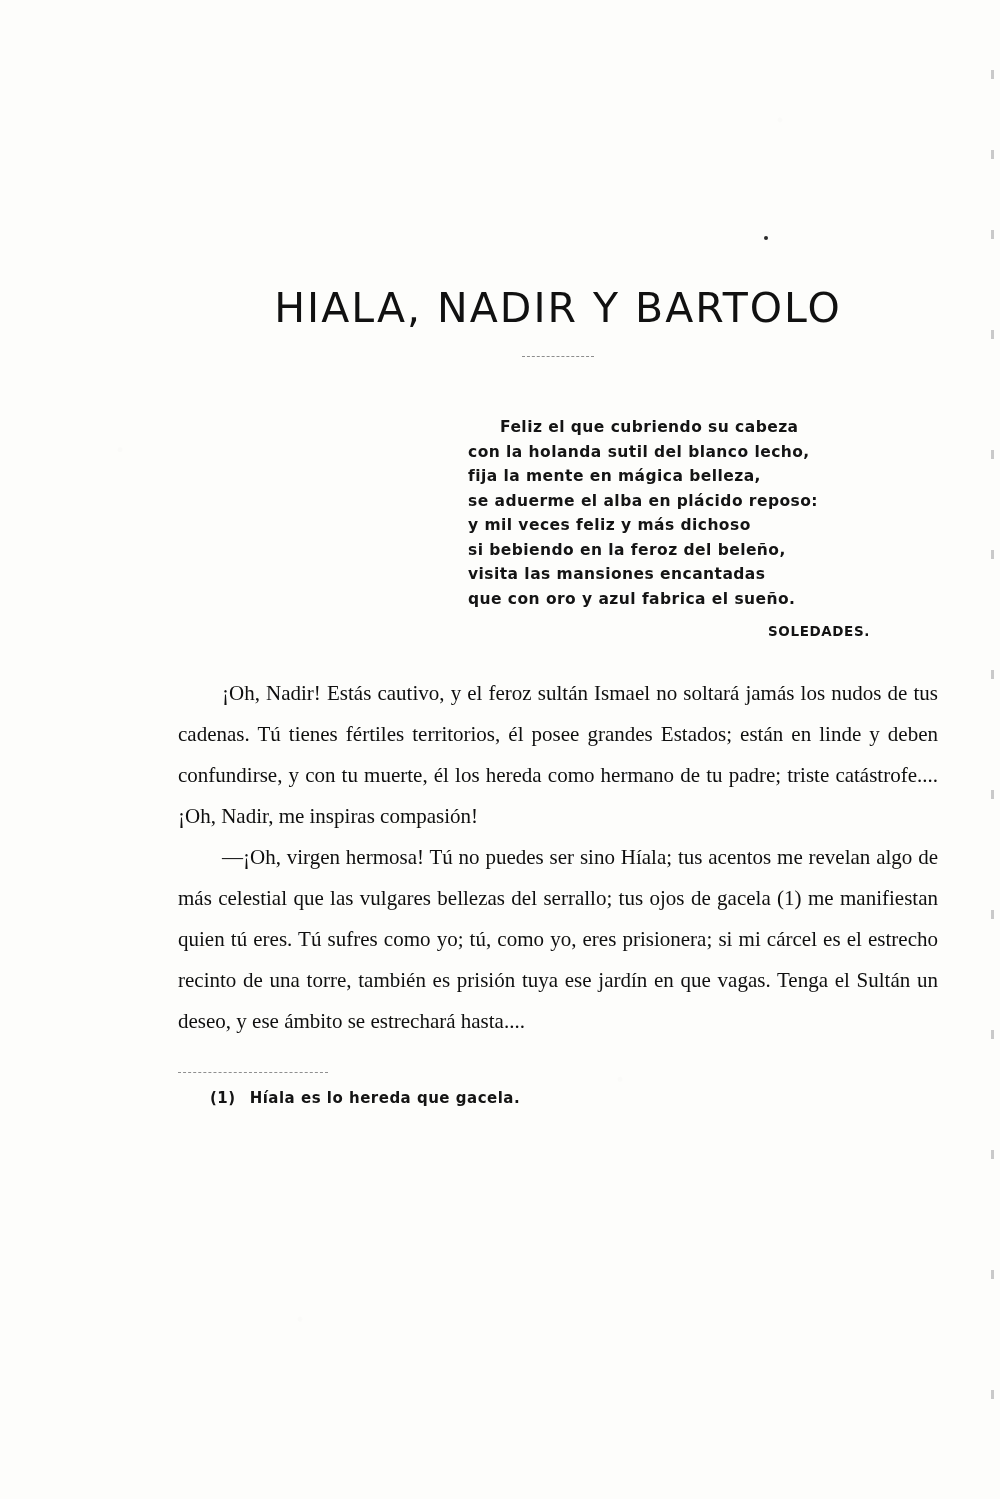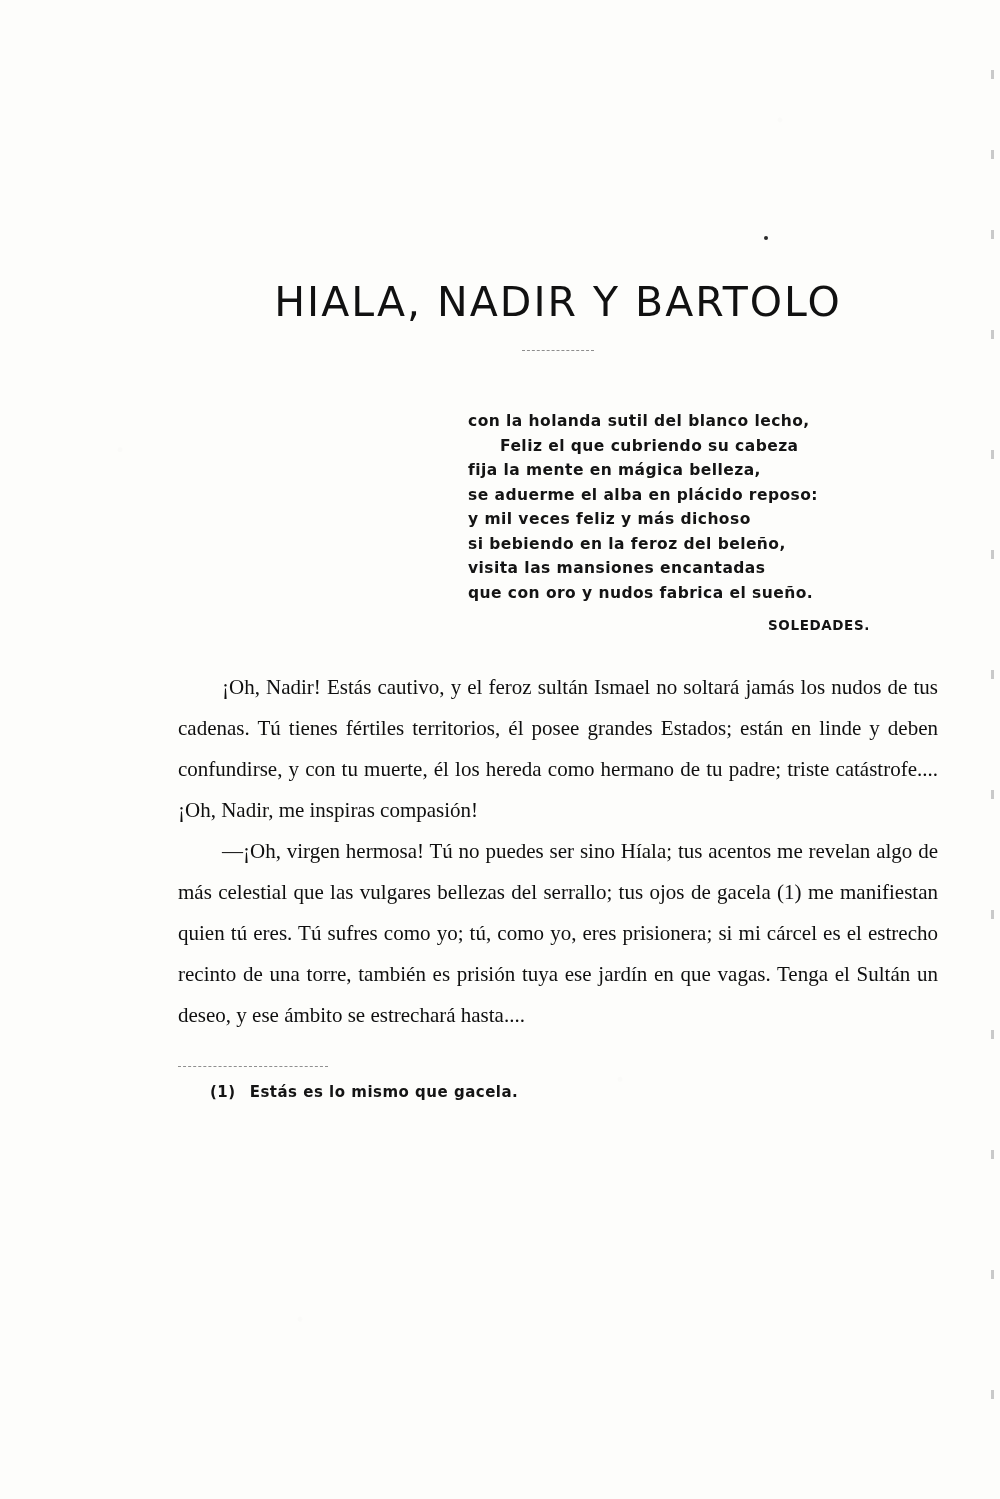--- a/index.html
+++ b/index.html
@@ -47,21 +47,21 @@
     right: 0;
     width: 3px;
     height: 9px;
     background: #c9c9c9;
     display: block;
   }
 
   .content {
     position: absolute;
     left: 178px;
-    top: 0;
+    top: 6px;
     width: 760px;
   }
 
   .title {
     margin: 0;
     padding-top: 278px;
     text-align: center;
     font-family: "DejaVu Sans", sans-serif;
     font-weight: 400;
     font-size: 41px;
@@ -174,39 +174,39 @@
   </div>
 
   <div class="dot-artifact"></div>
 
   <div class="content">
 
     <h1 class="title">HIALA,  NADIR  Y  BARTOLO</h1>
     <div class="title-rule"></div>
 
     <div class="epigraph">
+      <div class="line v1">Feliz el que cubriendo su cabeza</div>
       <div class="line">con la holanda sutil del blanco lecho,</div>
-      <div class="line v1">Feliz el que cubriendo su cabeza</div>
       <div class="line">fija la mente en mágica belleza,</div>
       <div class="line">se aduerme el alba en plácido reposo:</div>
       <div class="line">y mil veces feliz y más dichoso</div>
       <div class="line">si bebiendo en la feroz del beleño,</div>
       <div class="line">visita las mansiones encantadas</div>
-      <div class="line">que con oro y nudos fabrica el sueño.</div>
+      <div class="line">que con oro y azul fabrica el sueño.</div>
     </div>
 
     <div class="epigraph-source">
       <span class="small-caps">SOLEDADES.</span>
     </div>
 
     <div class="body-text">
       <p>¡Oh, Nadir! Estás cautivo, y el feroz sultán Ismael no soltará jamás los nudos de tus cadenas. Tú tienes fértiles territorios, él posee grandes Estados; están en linde y deben confundirse, y con tu muerte, él los hereda como hermano de tu padre; triste catástrofe.... ¡Oh, Nadir, me inspiras compasión!</p>
       <p>—¡Oh, virgen hermosa! Tú no puedes ser sino Híala; tus acentos me revelan algo de más celestial que las vulgares bellezas del serrallo; tus ojos de gacela (1) me manifiestan quien tú eres. Tú sufres como yo; tú, como yo, eres prisionera; si mi cárcel es el estrecho recinto de una torre, también es prisión tuya ese jardín en que vagas. Tenga el Sultán un deseo, y ese ámbito se estrechará hasta....</p>
     </div>
 
     <div class="footnote-rule"></div>
 
     <div class="footnote">
-      <span class="fn-mark">(1)</span><span>Estás es lo mismo que gacela.</span>
+      <span class="fn-mark">(1)</span><span>Híala es lo hereda que gacela.</span>
     </div>
 
   </div>
 </div>
 
 </body></html>

